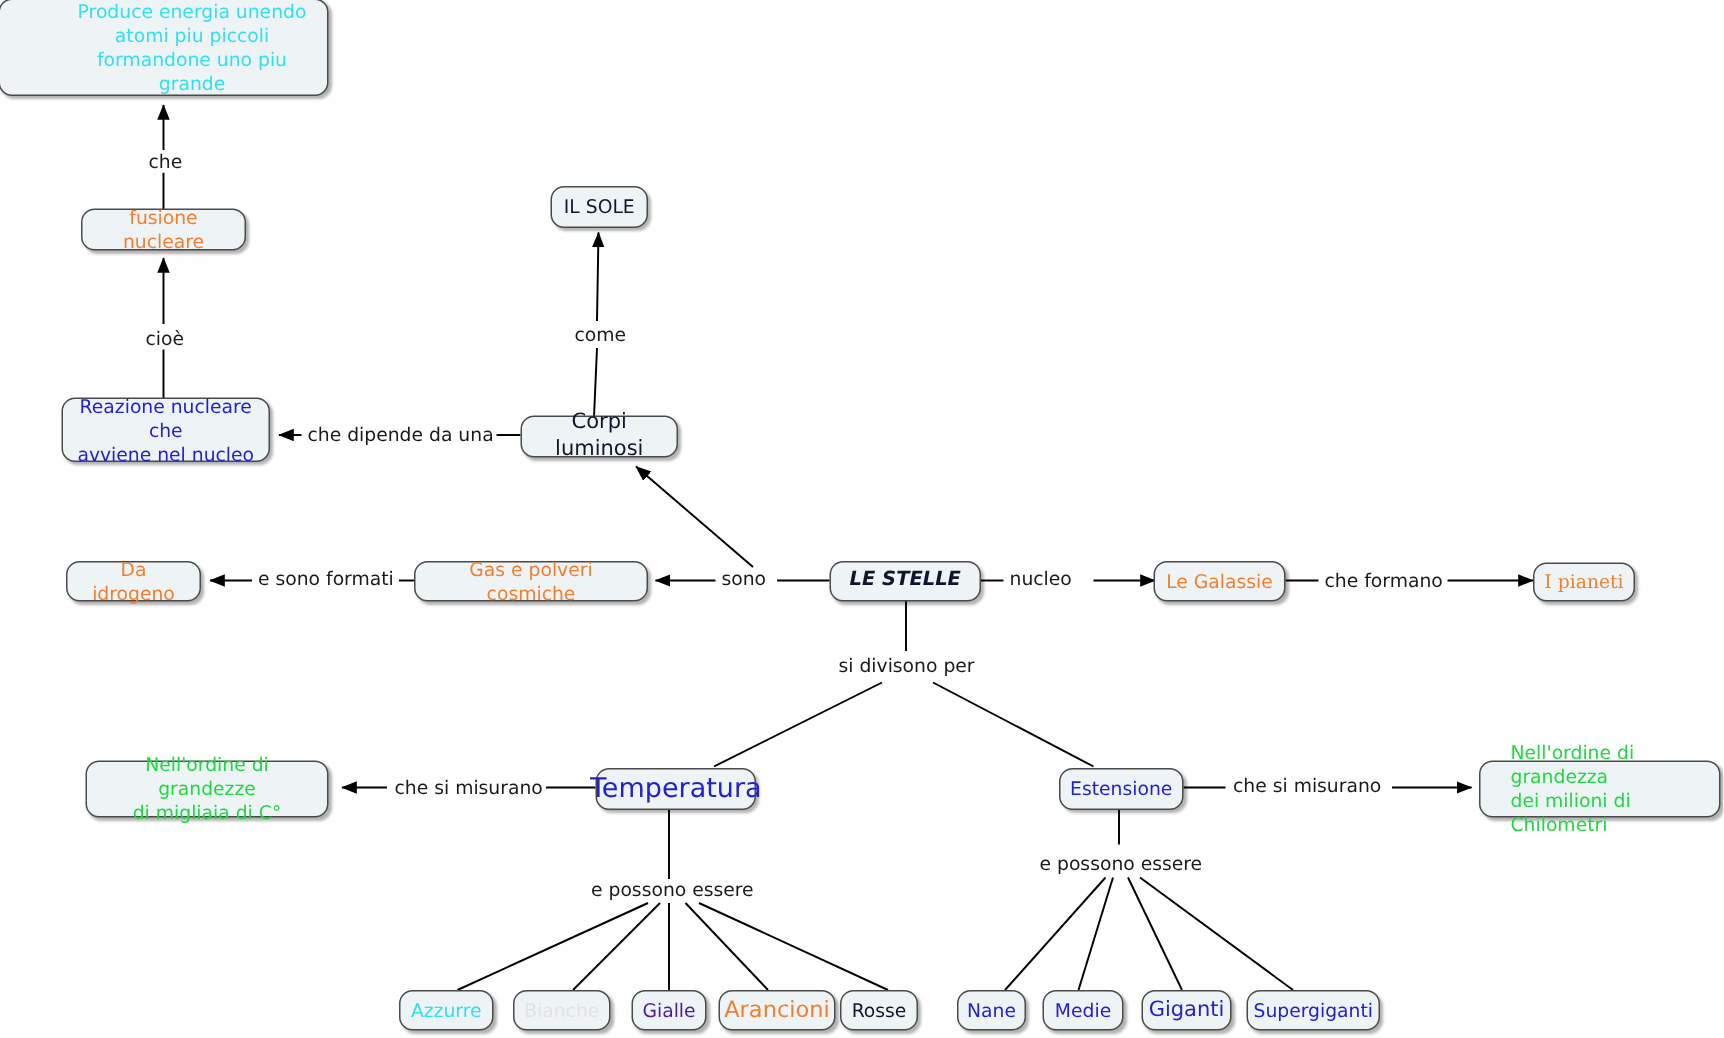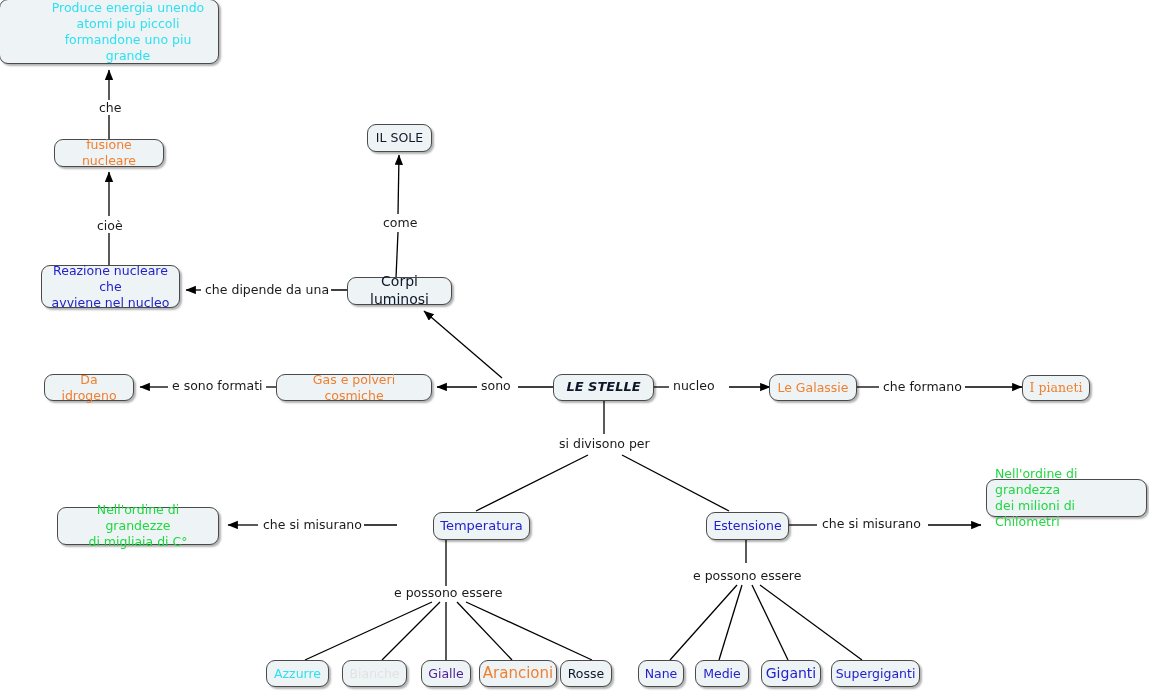--- a/index.html
+++ b/index.html
@@ -176,29 +176,29 @@
 
   <div class="node f-serif c-orange" style="left:1022px; top:375px; width:68px; height:26px; font-size:12.5px;">
     <span>I pianeti</span>
   </div>
 
   <div class="node f-comic c-green" style="left:57px; top:507px; width:162px; height:38px; font-size:12.5px;">
     <span>Nell'ordine di grandezze
 di migliaia di C°</span>
   </div>
 
-  <div class="node f-comic c-blue" style="left:397px; top:512px; width:97px; height:28px; font-size:13px;margin-left:36px;">
+  <div class="node f-comic c-blue" style="left:397px; top:512px; width:107px; height:28px; font-size:18px;">
     <span>Temperatura</span>
   </div>
 
   <div class="node f-comic c-blue" style="left:706px; top:512px; width:83px; height:28px; font-size:12.5px;">
     <span>Estensione</span>
   </div>
 
-  <div class="node align-left f-comic c-green" style="left:986px; top:479px; width:161px; height:38px; font-size:12.5px; padding-left:8px;">
+  <div class="node align-left f-comic c-green" style="left:986px; top:507px; width:161px; height:38px; font-size:12.5px; padding-left:20px;">
     <span>Nell'ordine di grandezza
 dei milioni di Chilometri</span>
   </div>
 
   <div class="node f-comic c-cyan" style="left:266px; top:660px; width:63px; height:27px; font-size:12.5px;">
     <span>Azzurre</span>
   </div>
 
   <div class="node f-comic c-white" style="left:342px; top:660px; width:65px; height:27px; font-size:12.5px;">
     <span>Bianche</span>

